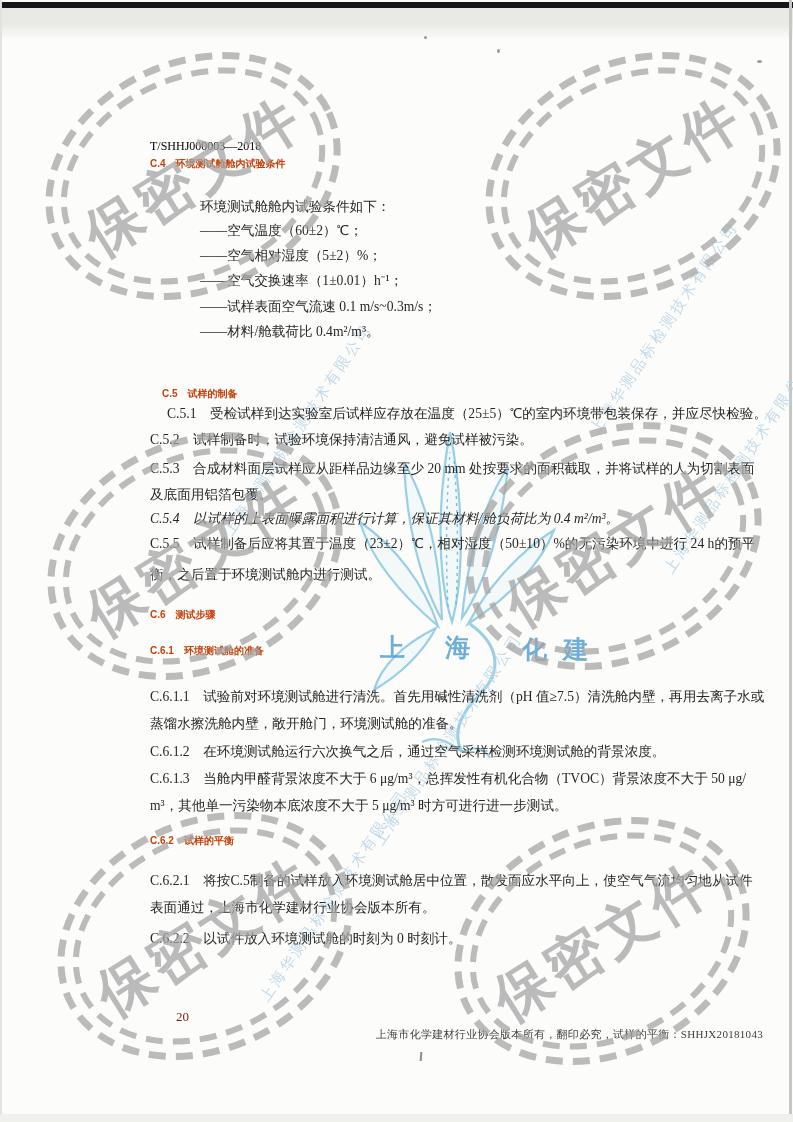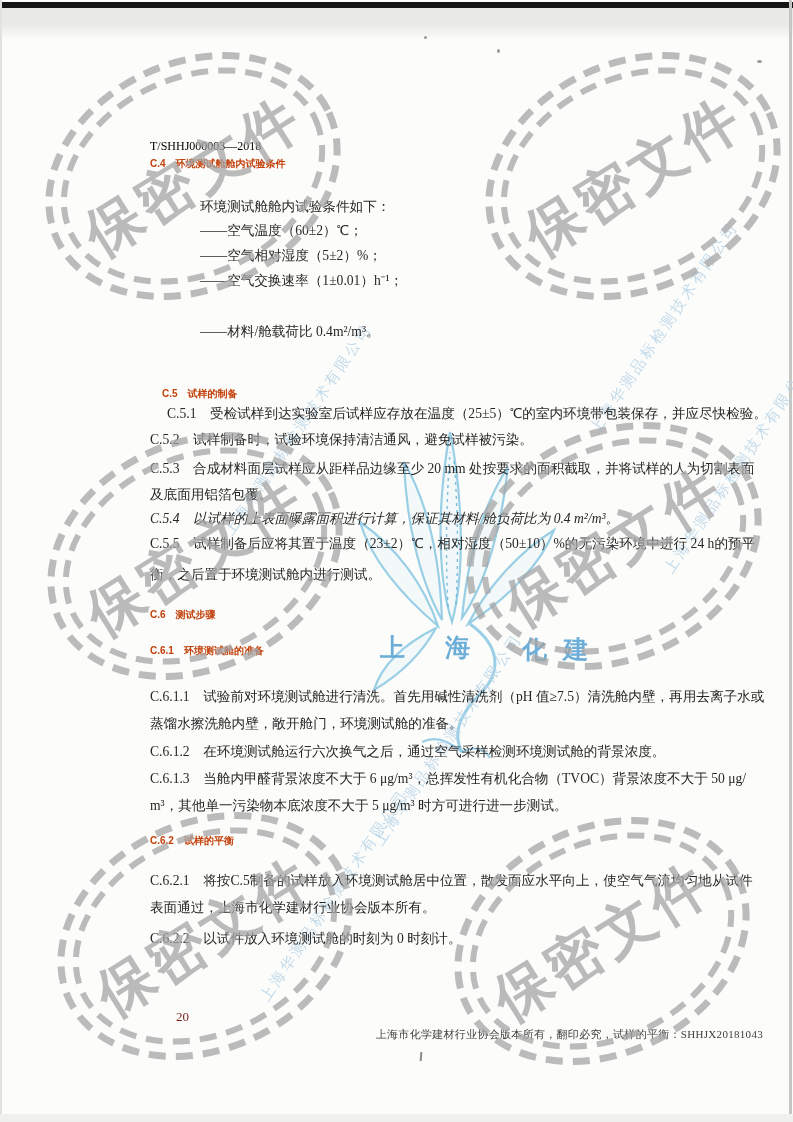--- a/index.html
+++ b/index.html
@@ -78,20 +78,21 @@
 
   <div class="doc-layer" id="doc-host">
     <div class="page-num">20</div>
     <div class="footer-line">上海市化学建材行业协会版本所有，翻印必究，试样的平衡：SHHJX20181043</div>
   <div class="line code" style="top: 139px; left: 150px;">T/SHHJ000003—2018</div>
       <div class="line bold" style="top: 158px; left: 150px;">C.4　环境测试舱舱内试验条件</div>
       <div class="line" style="top: 199px; left: 200px;">环境测试舱舱内试验条件如下：</div>
       <div class="line" style="top: 223px; left: 200px;">——空气温度（60±2）℃；</div>
       <div class="line" style="top: 248px; left: 200px;">——空气相对湿度（5±2）%；</div>
       <div class="line" style="top: 273px; left: 200px;">——空气交换速率（1±0.01）h⁻¹；</div>
+      <div class="line" style="top: 299px; left: 200px;">——试样表面空气流速 0.1 m/s~0.3m/s；</div>
       <div class="line" style="top: 324px; left: 200px;">——材料/舱载荷比 0.4m²/m³。</div>
       <div class="line bold" style="top: 388px; left: 150px; margin-left: 12px;">C.5　试样的制备</div>
       <div class="line" style="top: 406px; left: 167px;">C.5.1　受检试样到达实验室后试样应存放在温度（25±5）℃的室内环境带包装保存，并应尽快检验。</div>
       <div class="line" style="top: 432px; left: 150px;">C.5.2　试样制备时，试验环境保持清洁通风，避免试样被污染。</div>
       <div class="line" style="top: 461px; left: 150px;">C.5.3　合成材料面层试样应从距样品边缘至少 20 mm 处按要求的面积截取，并将试样的人为切割表面</div>
       <div class="line" style="top: 487px; left: 150px;">及底面用铝箔包覆。</div>
       <div class="line" style="top: 511px; left: 150px; font-style: italic;">C.5.4　以试样的上表面曝露面积进行计算，保证其材料/舱负荷比为 0.4 m²/m³。</div>
       <div class="line" style="top: 536px; left: 150px;">C.5.5　试样制备后应将其置于温度（23±2）℃，相对湿度（50±10）%的无污染环境中进行 24 h的预平</div>
       <div class="line" style="top: 567px; left: 150px;">衡，之后置于环境测试舱内进行测试。</div>
       <div class="line bold" style="top: 609px; left: 150px;">C.6　测试步骤</div>

